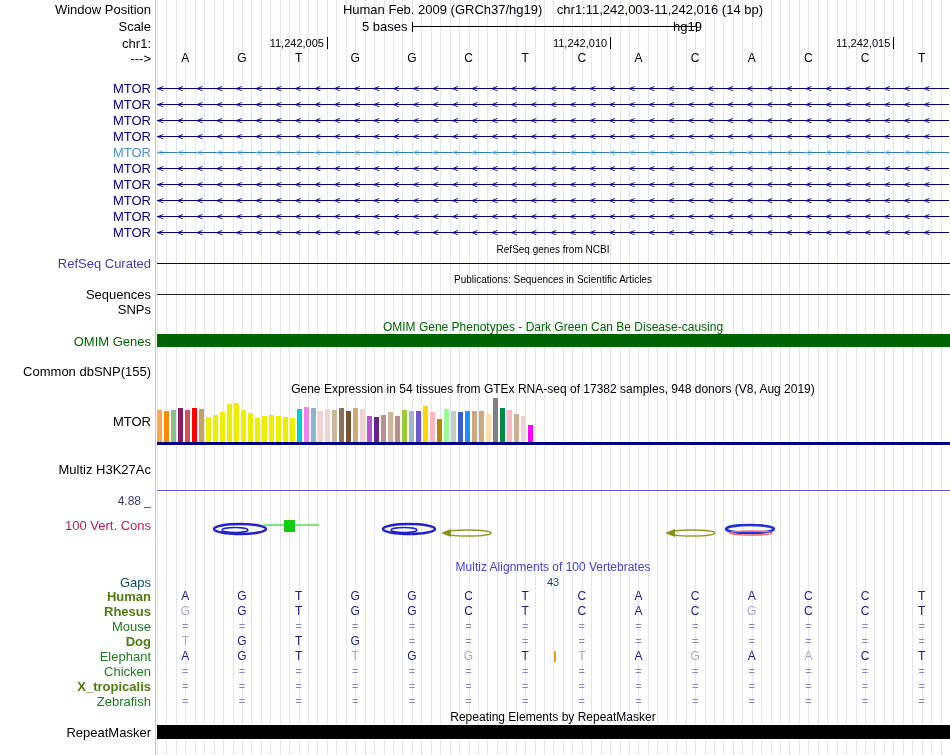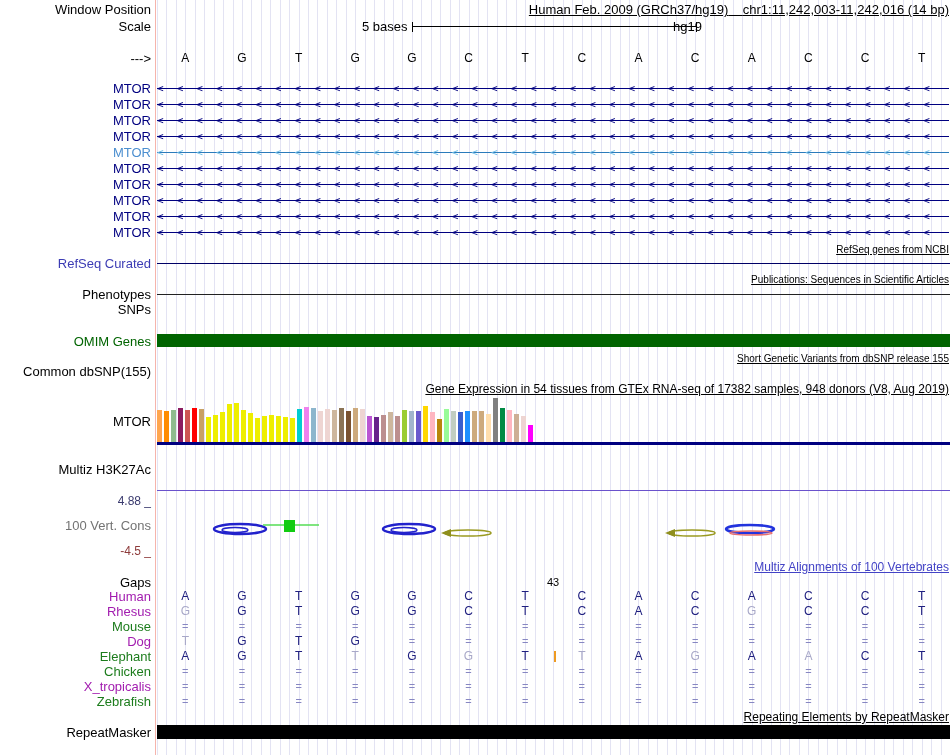--- a/index.html
+++ b/index.html
@@ -9,28 +9,28 @@
   }
   
   .track-bg{
     position:absolute;left:157px;top:0;width:793px;height:755px;
     background:repeating-linear-gradient(to right,#e3e3f3 0,#e3e3f3 1px,transparent 1px,transparent 9.44px);
   }
   .pink-guide{position:absolute;left:155px;top:0;width:1px;height:755px;background:#f6b4ac;}
   .row{position:absolute;left:0;width:950px;height:15px;line-height:15px;white-space:nowrap;}
   .lbl{position:absolute;left:0;top:0;width:151px;text-align:right;line-height:inherit;}
   .tcol{position:absolute;left:157px;top:0;width:792px;height:100%;line-height:inherit;}
-  .center{text-align:right;text-decoration:underline;}
+  .center{text-align:center;}
   .small{font-size:10px;}
   .title{font-size:12px;}
   .blue-t{color:#4343c6;}
   .green-t{color:#006400;}
-  .navy{color:#a21caf;}
+  .navy{color:#4d7c0f;font-weight:bold;}
   .green{color:#1c7c1c;}
-  .orange{color:#000000;}
+  .orange{color:#0c4a6e;}
   .maroon{color:#8e3b3b;}
   .scale-num{color:#3a3a6e;font-size:12px;}
   
   .ruler{position:absolute;left:255px;top:3px;width:283px;height:10px;
     border-left:1px solid #000;border-right:1px solid #000;
     background:linear-gradient(to bottom,transparent 4px,#000 4px,#000 5px,transparent 5px);}
   
   .coord-num{position:absolute;top:0;font-size:11px;}
   .coord-tick{position:absolute;top:1px;width:1px;height:12px;background:#000;}
   .base{position:absolute;top:0;transform:translateX(-50%);font-size:12px;}
@@ -80,20 +80,31 @@
 
   <div class="row" style="top:19px">
     <span class="lbl">Scale</span>
     <div class="tcol">
       <span style="position:absolute;left:205px">5 bases</span>
       <span class="ruler"></span>
       <span style="position:absolute;left:516px">hg19</span>
     </div>
   </div>
 
+  <div class="row" style="top:36px">
+    <span class="lbl">chr1:</span>
+    <div class="tcol" id="coord-row">
+        <span class="coord-num" style="right: 625.071px;">11,242,005</span>
+        <span class="coord-tick" style="left: 169.929px;"></span>
+        <span class="coord-num" style="right: 341.857px;">11,242,010</span>
+        <span class="coord-tick" style="left: 453.143px;"></span>
+        <span class="coord-num" style="right: 58.6429px;">11,242,015</span>
+        <span class="coord-tick" style="left: 736.357px;"></span>
+      </div>
+  </div>
 
   <div class="row" style="top:51px">
     <span class="lbl">---&gt;</span>
     <div class="tcol" id="base-row">
         <span class="base" style="left: 28.3214px;">A</span>
         <span class="base" style="left: 84.9643px;">G</span>
         <span class="base" style="left: 141.607px;">T</span>
         <span class="base" style="left: 198.25px;">G</span>
         <span class="base" style="left: 254.893px;">G</span>
         <span class="base" style="left: 311.536px;">C</span>
@@ -156,35 +167,35 @@
   </div>
   <div class="row" style="top:256px">
     <span class="lbl" style="color:#3c3cb4">RefSeq Curated</span>
   </div>
   <div class="hline" style="top:263px;background:#000066"></div>
 
   <div class="row small" style="top:272px">
     <div class="tcol center">Publications: Sequences in Scientific Articles</div>
   </div>
   <div class="row" style="top:287px">
-    <span class="lbl">Phenotypes</span>
+    <span class="lbl">Sequences</span>
   </div>
   <div class="hline" style="top:294px;background:#222"></div>
   <div class="row" style="top:302px">
     <span class="lbl">SNPs</span>
   </div>
 
+  <div class="row title" style="top:320px">
+    <div class="tcol center green-t">OMIM Gene Phenotypes - Dark Green Can Be Disease-causing</div>
+  </div>
   <div class="row" style="top:334px">
     <span class="lbl green-t">OMIM Genes</span>
   </div>
   <div class="bar" style="top:334px;height:13px;background:#006400"></div>
 
-  <div class="row small" style="top:351px">
-    <div class="tcol center">Short Genetic Variants from dbSNP release 155</div>
-  </div>
   <div class="row" style="top:364px">
     <span class="lbl">Common dbSNP(155)</span>
   </div>
 
   <div class="row title" style="top:382px">
     <div class="tcol center">Gene Expression in 54 tissues from GTEx RNA-seq of 17382 samples, 948 donors (V8, Aug 2019)</div>
   </div>
   <div class="row" style="top:414px">
     <span class="lbl">MTOR</span>
   </div>
@@ -248,21 +259,21 @@
 
   <div class="row" style="top:462px">
     <span class="lbl">Multiz H3K27Ac</span>
   </div>
   <div class="hline" style="top:490px;background:#6a52cc"></div>
 
   <div class="row" style="top:494px">
     <span class="lbl scale-num">4.88 _</span>
   </div>
   <div class="row" style="top:518px">
-    <span class="lbl" style="color:#737373">100 Vert. Cons</span>
+    <span class="lbl" style="color:#be185d">100 Vert. Cons</span>
   </div>
   <div id="cons-glyphs">
       <div class="glyph" style="left: 55px;"><svg width="56" height="28">
           <ellipse cx="28" cy="13" rx="26" ry="5" fill="none" stroke="#2222CC" stroke-width="2.5"></ellipse>
           <ellipse cx="23" cy="14" rx="13" ry="2.5" fill="none" stroke="#2222CC" stroke-width="1.5"></ellipse>
         </svg></div>
       <div class="glyph" style="left: 106px;"><svg width="56" height="28">
           <line x1="0" y1="9" x2="56" y2="9" stroke="#55DD55" stroke-width="1.5"></line>
           <rect x="21" y="4" width="11" height="12" fill="#11CC11"></rect>
         </svg></div>
@@ -276,23 +287,20 @@
         </svg></div>
       <div class="glyph" style="left: 505px;"><svg width="56" height="28">
           <ellipse cx="30" cy="17" rx="23" ry="3" fill="none" stroke="#9A9A22" stroke-width="1.5"></ellipse>
           <path d="M3 17 L13 13 L13 21 Z" fill="#8F8F1E"></path>
         </svg></div>
       <div class="glyph" style="left: 565px;"><svg width="56" height="28">
           <ellipse cx="28" cy="13" rx="24" ry="4" fill="none" stroke="#2233DD" stroke-width="2.5"></ellipse>
           <ellipse cx="29" cy="17" rx="21" ry="2" fill="none" stroke="#E87070" stroke-width="1.5"></ellipse>
         </svg></div>
     </div>
-  <div class="row" style="top:544px">
-    <span class="lbl maroon" style="font-size:12px">-4.5 _</span>
-  </div>
 
   <div class="row title" style="top:560px">
     <div class="tcol center blue-t">Multiz Alignments of 100 Vertebrates</div>
   </div>
   <div class="row" style="top:575px">
     <span class="lbl orange">Gaps</span>
     <div class="tcol">
       <span class="gap-count orange">43</span>
     </div>
   </div>

